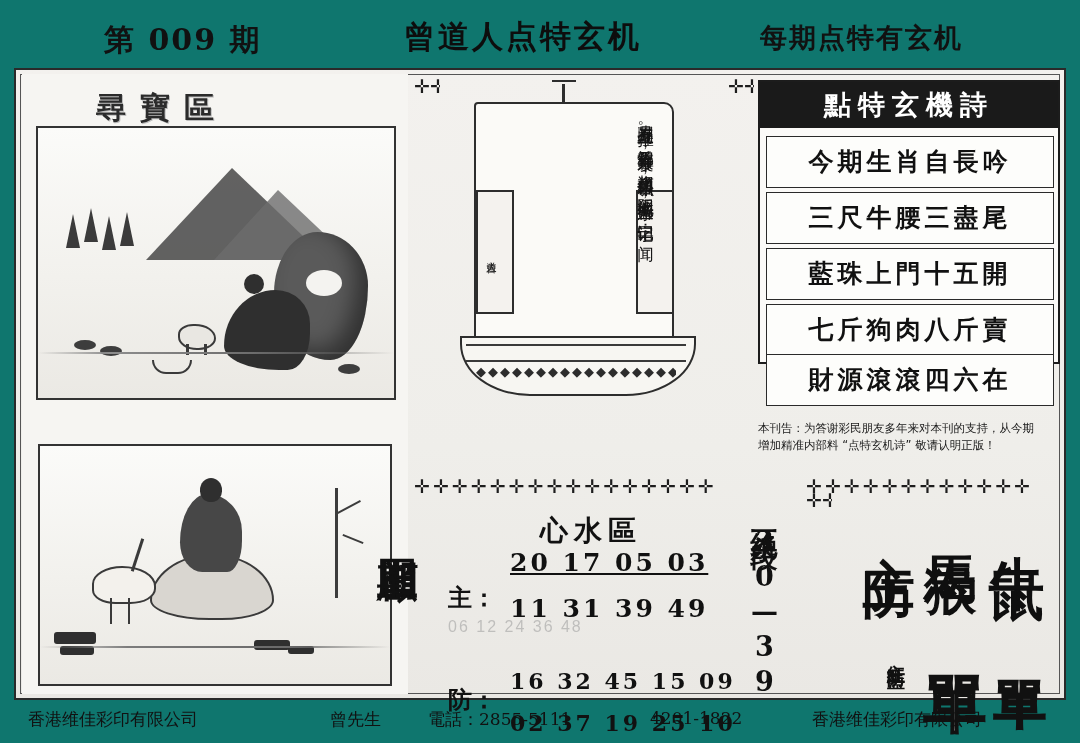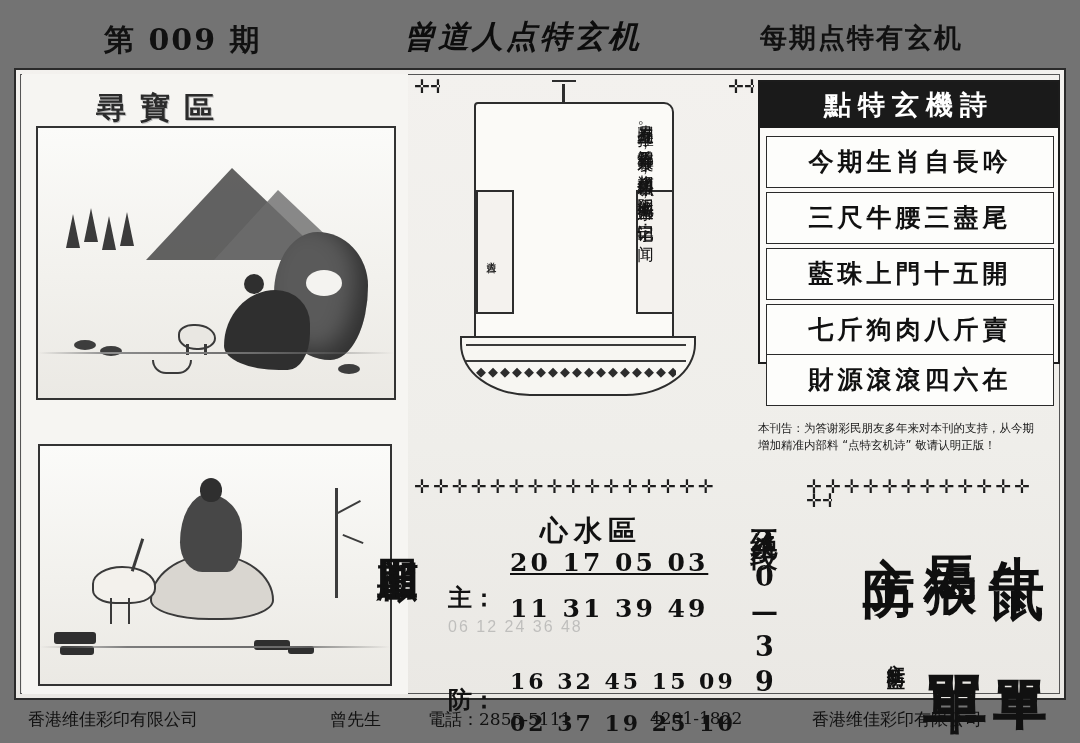--- a/index.html
+++ b/index.html
@@ -11,21 +11,21 @@
     width: 1080px;
     height: 743px;
     font-family: "DejaVu Sans", "Liberation Sans", sans-serif;
     color: #000;
     overflow: hidden;
   }
   .page {
     position: relative;
     width: 1080px;
     height: 743px;
-    background: #737373;
+    background: #0f766e;
   }
 
   
   .header {
     position: absolute;
     left: 0; top: 0;
     width: 1080px; height: 68px;
   }
   .issue {
     position: absolute;
@@ -37,21 +37,20 @@
     color: #111;
   }
   .head-title {
     position: absolute;
     left: 404px; top: 16px;
     font-family: "DejaVu Serif", "Liberation Serif", serif;
     font-size: 31px;
     font-weight: bold;
     letter-spacing: 3px;
     color: #0d0d0d;
-    font-style: italic;
   }
   .head-sub {
     position: absolute;
     left: 760px; top: 20px;
     font-family: "DejaVu Serif", "Liberation Serif", serif;
     font-size: 27px;
     font-weight: bold;
     letter-spacing: 2px;
     color: #111;
   }

